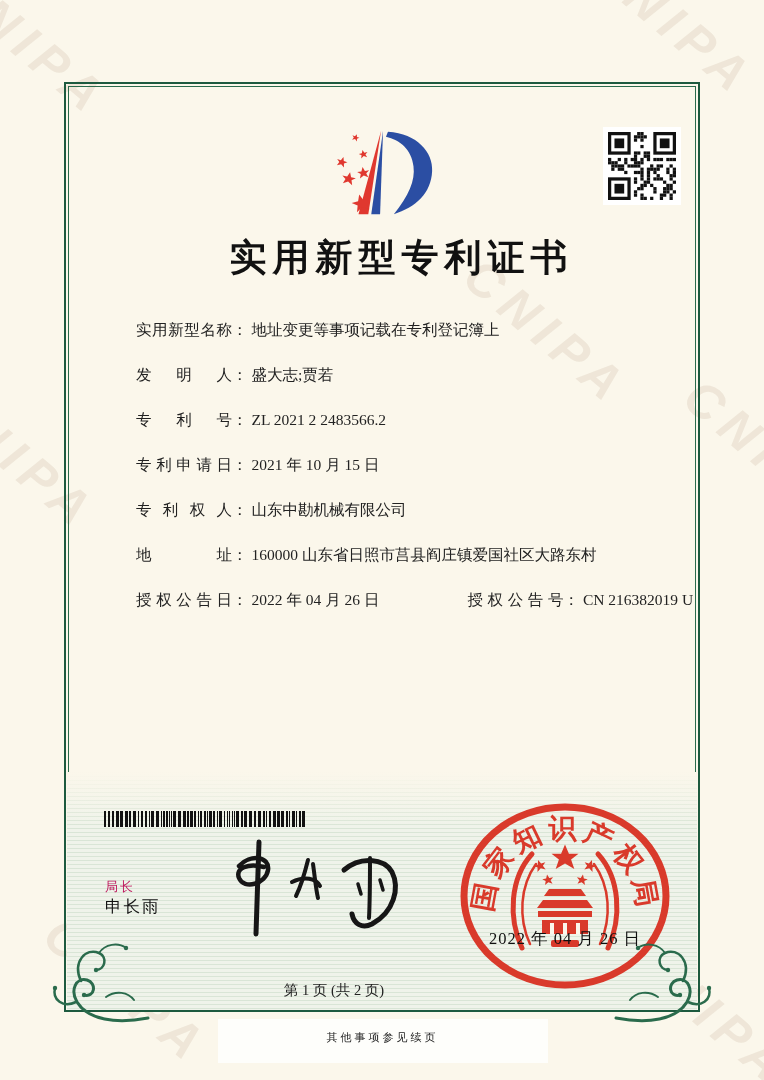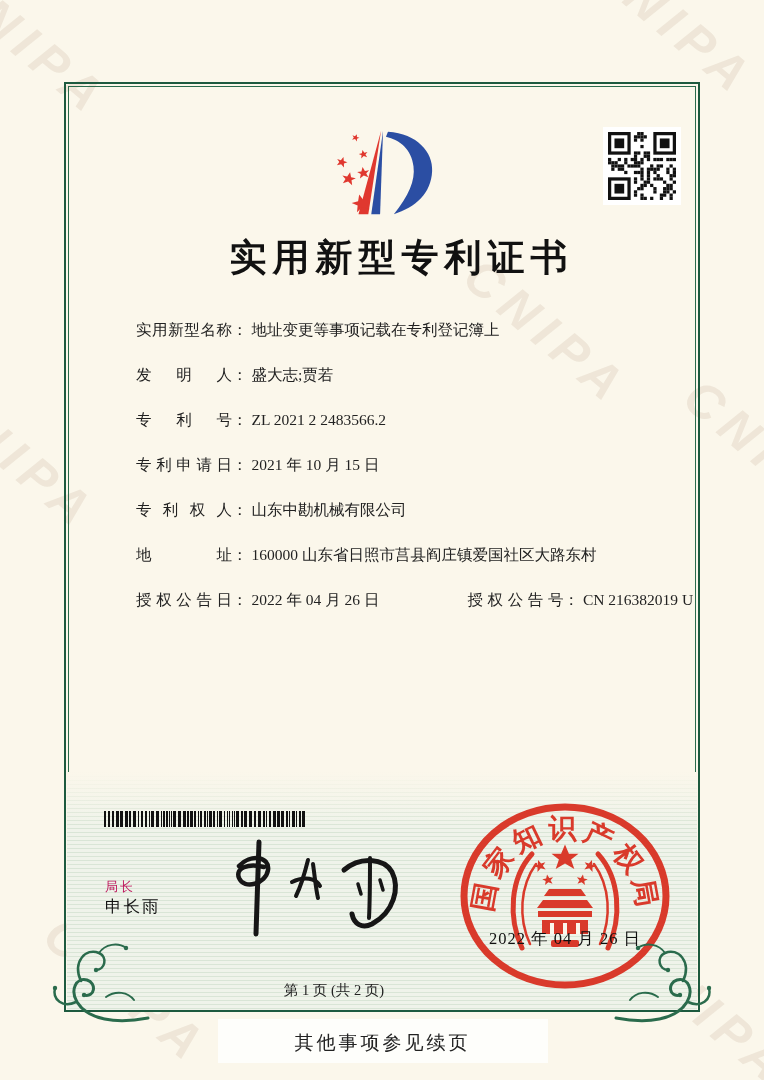--- a/index.html
+++ b/index.html
@@ -52,21 +52,21 @@
 
   .page-info{position:absolute;left:65px;top:981px;width:538px;text-align:center;
              font-size:14.5px;color:#222;z-index:1;}
 
   .flourish{position:absolute;width:104px;height:82px;z-index:2;}
   .flourish.left{left:46px;top:942px;}
   .flourish.right{left:614px;top:942px;transform:scaleX(-1);}
 
   .footer-strip{position:absolute;left:218px;top:1019px;width:330px;height:44px;background:#fefefb;z-index:1;}
   .footer-note{position:absolute;left:65px;top:1030px;width:635px;text-align:center;
-               font-size:19px;color:#222;letter-spacing:3px;z-index:2;}
+               font-size:11px;color:#222;letter-spacing:3px;z-index:2;}
 </style>
 </head>
 <body>
 
 <div class="page">
 
   <span class="wm" style="left:-72px;top:14px">CNIPA</span>
   <span class="wm" style="left:574px;top:-6px">CNIPA</span>
   <span class="wm" style="left:448px;top:303px">CNIPA</span>
   <span class="wm" style="left:-84px;top:428px">CNIPA</span>

